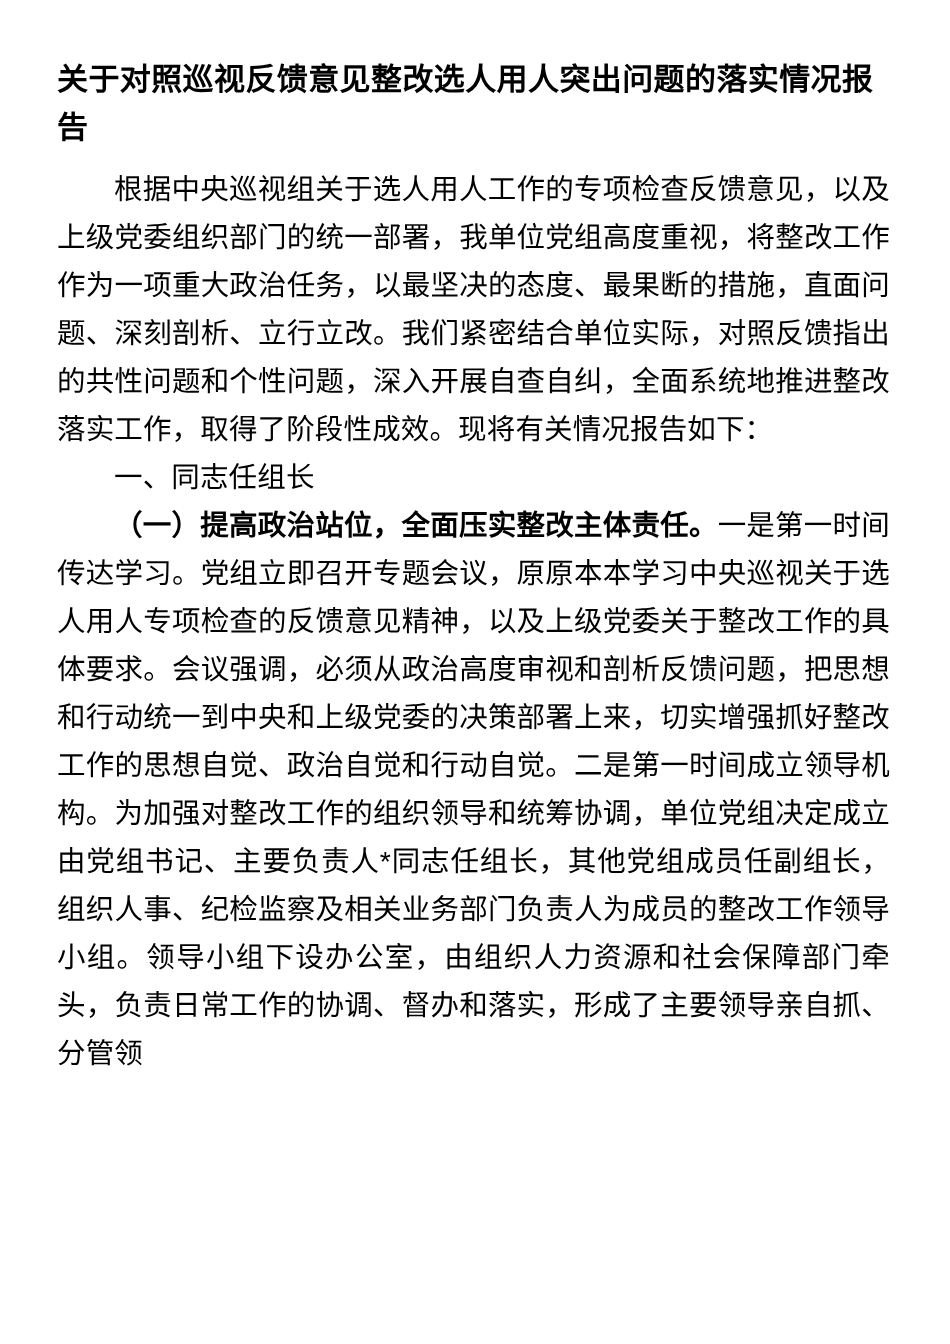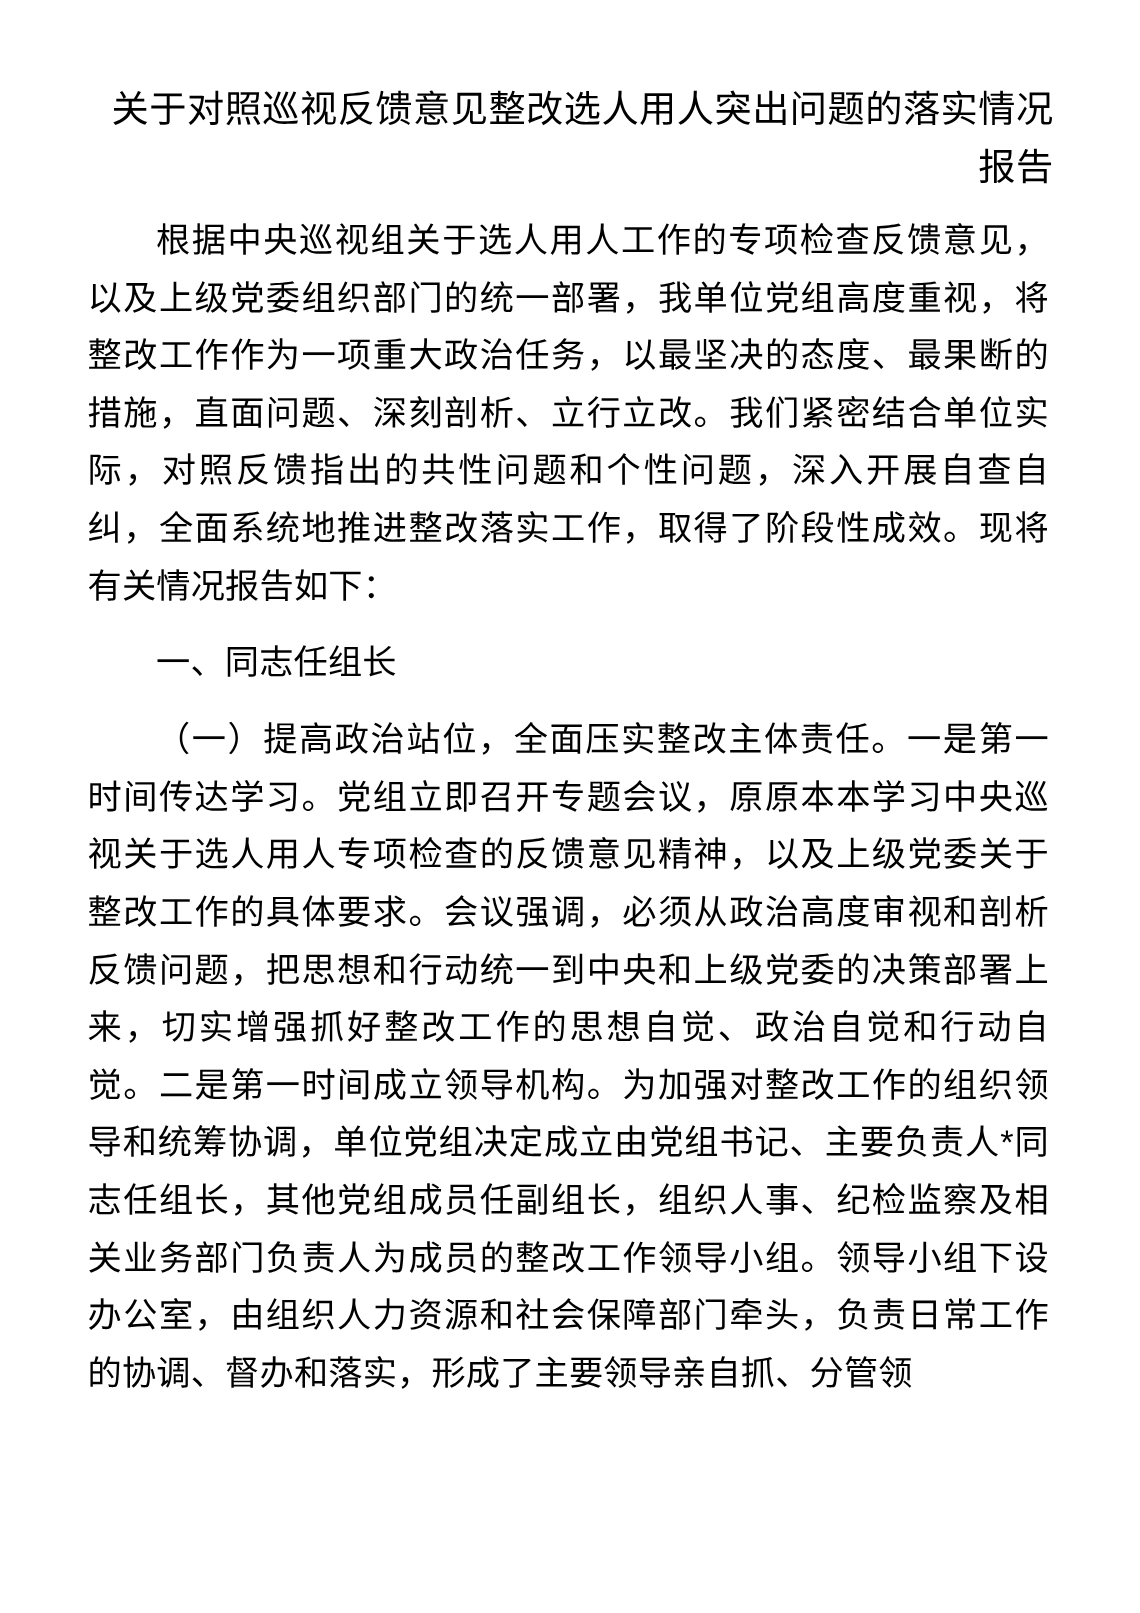--- a/index.html
+++ b/index.html
@@ -28,53 +28,53 @@
 
   .content {
     position: absolute;
     left: 57px;
     top: 0;
     width: 833px;
   }
 
   
   .doc-title {
-    margin: 12px;
+    margin: 0;
     padding-top: 56px;
     font-size: 31px;
-    font-weight: normal;
+    font-weight: bold;
     line-height: 48px;
-    text-align: right;
+    text-align: left;
     letter-spacing: 0.4px;
     word-break: break-all;
   }
 
   
   .para {
-    margin: 16px;
+    margin: 0;
     font-size: 28.5px;
     font-weight: normal;
     line-height: 48px;
     text-align: justify;
     text-align-last: left;
     text-indent: 57px;
     letter-spacing: 0.15px;
     word-break: break-all;
     -ms-text-justify: inter-ideograph;
     text-justify: inter-ideograph;
   }
 
   .para--first {
     margin-top: 13px;
   }
 
   .para b,
   .para strong,
   .run-bold {
-    font-weight: normal;
+    font-weight: bold;
   }
 
   
   .para--heading {
     font-weight: normal;
   }
 </style>
 </head>
 <body>
 

